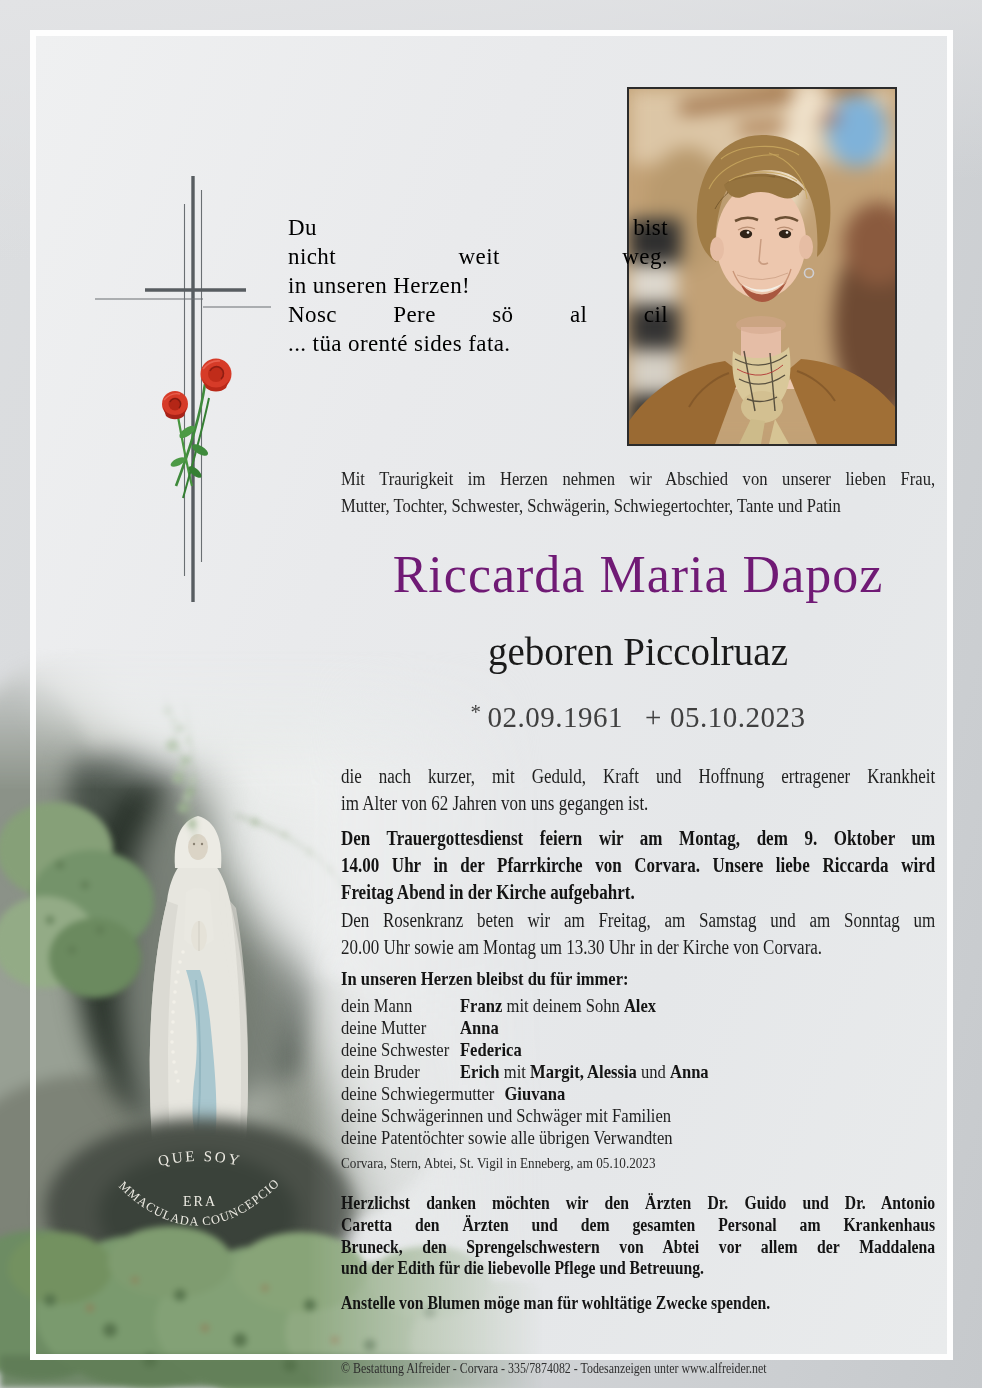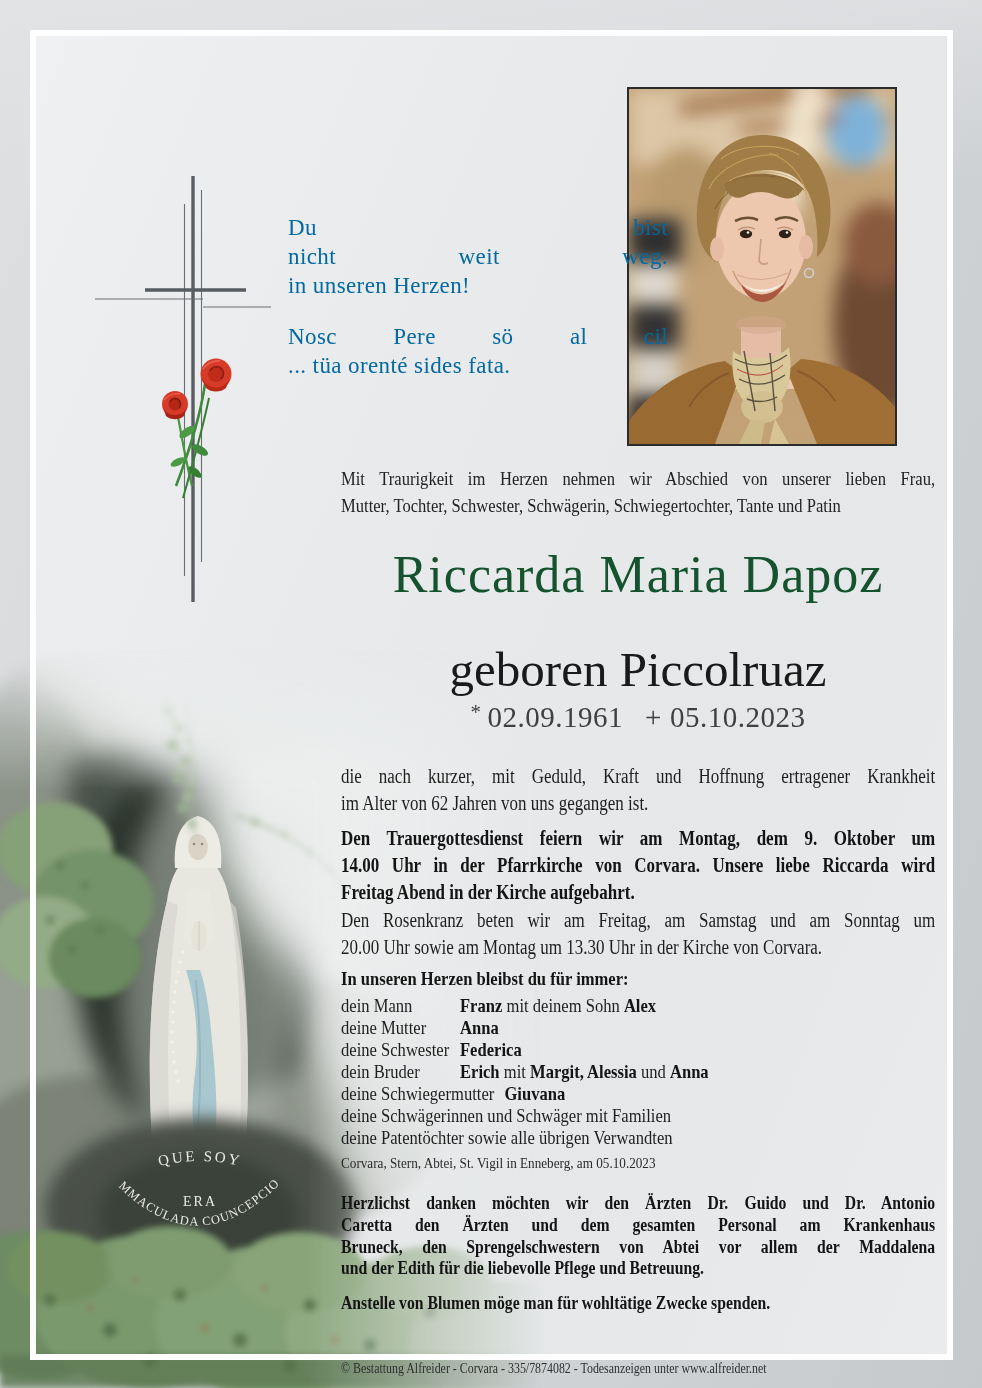--- a/index.html
+++ b/index.html
@@ -20,26 +20,26 @@
   .grotto-fadewrap{width:100%;height:100%;
        -webkit-mask-image:linear-gradient(to top,#000 80%,transparent 99%);
        mask-image:linear-gradient(to top,#000 80%,transparent 99%);}
 
   .photo{position:absolute;left:627px;top:87px;width:266px;height:355px;z-index:6;
        border:2px solid #2b2b2b;background:#c2a176;overflow:hidden;}
 
   .cross-art{position:absolute;left:88px;top:166px;z-index:6;}
 
   .poem{position:absolute;left:288px;top:213px;width:380px;z-index:6;
-       font-size:23px;line-height:29px;text-align:center;color:#0369a1;letter-spacing:.4px;}
-  .poem .stanza2{margin-top:22px;}
+       font-size:23px;line-height:29px;text-align:center;color:#000000;letter-spacing:.4px;}
+  .poem .stanza2{}
 
   .intro-name{z-index:6;position:absolute;left:341px;width:594px;text-align:center;}
-  .deceased-name{top:545px;font-size:52px;line-height:60px;letter-spacing:1px;color:#14532d;}
-  .maiden-name{top:629px;font-size:49px;line-height:46px;color:#1a1a1a;margin-top:18px;}
+  .deceased-name{top:545px;font-size:52px;line-height:60px;letter-spacing:1px;color:#701a75;}
+  .maiden-name{top:629px;font-size:39px;line-height:46px;color:#1a1a1a;}
   .life-dates{top:694px;font-size:29px;line-height:36px;color:#404040;letter-spacing:.5px;}
   .life-dates .star{vertical-align:8px;font-size:.72em;margin-right:6px;}
   .life-dates .death{margin-left:22px;}
   .life-dates .plus{margin-right:8px;}
 
   .text-col{position:absolute;left:341px;top:455px;width:699px;height:940px;z-index:6;
        transform:scaleX(.85);transform-origin:0 0;}
   .block{position:absolute;left:0;width:699px;}
   .jl .ln{text-align:justify;text-align-last:justify;}
   .jl .ln:last-child{text-align:left;text-align-last:auto;}

